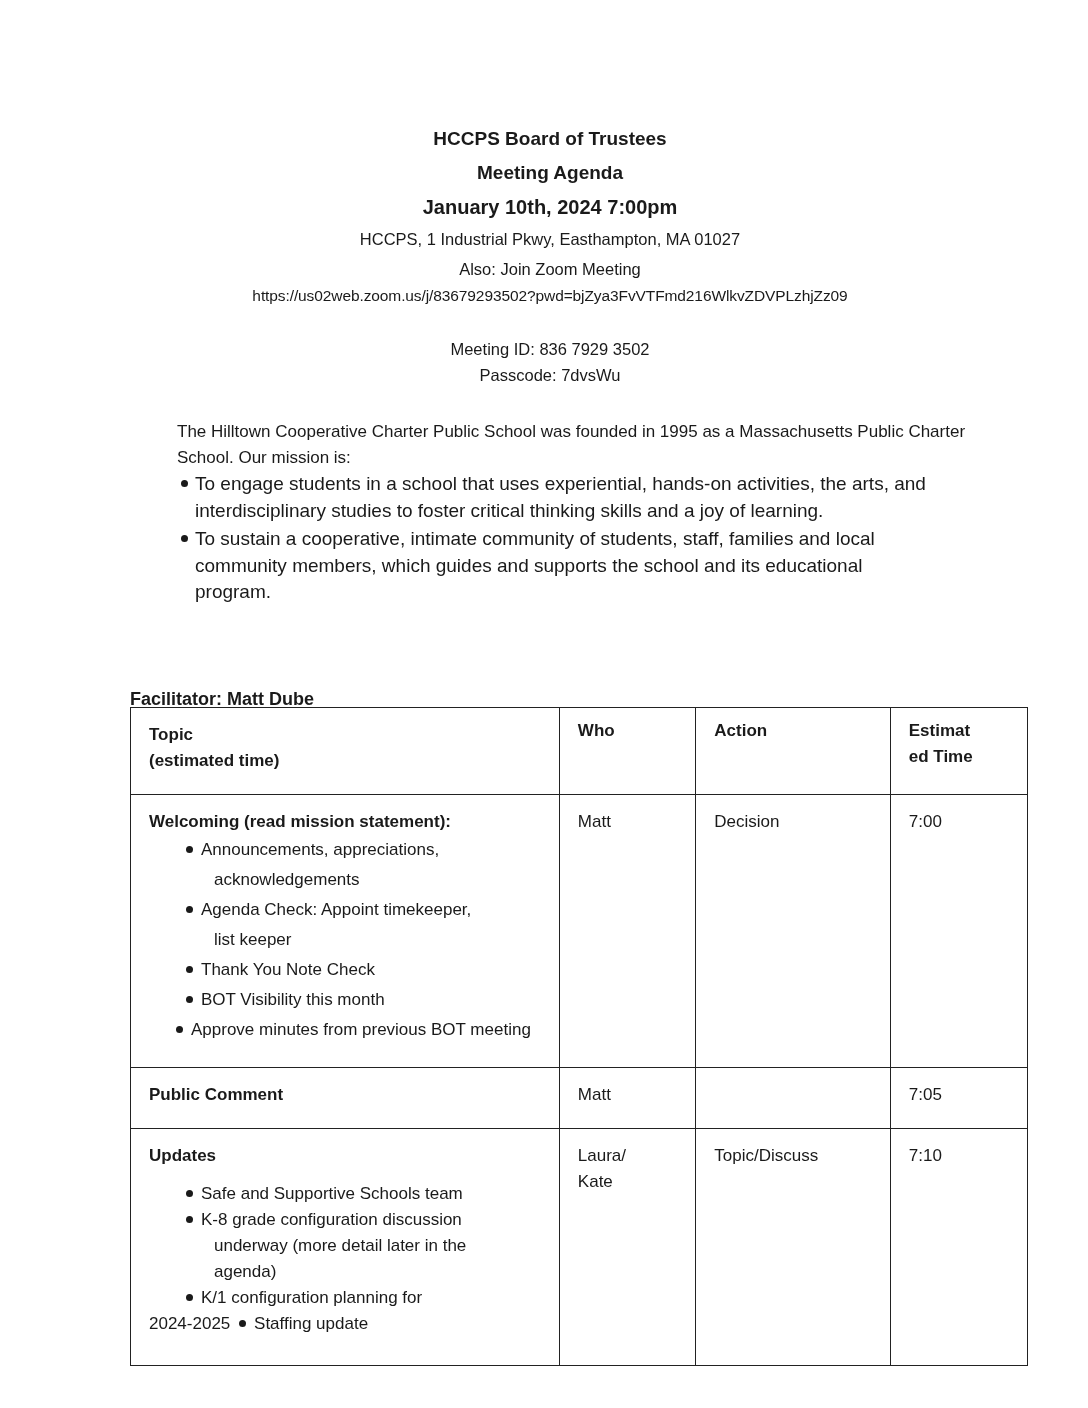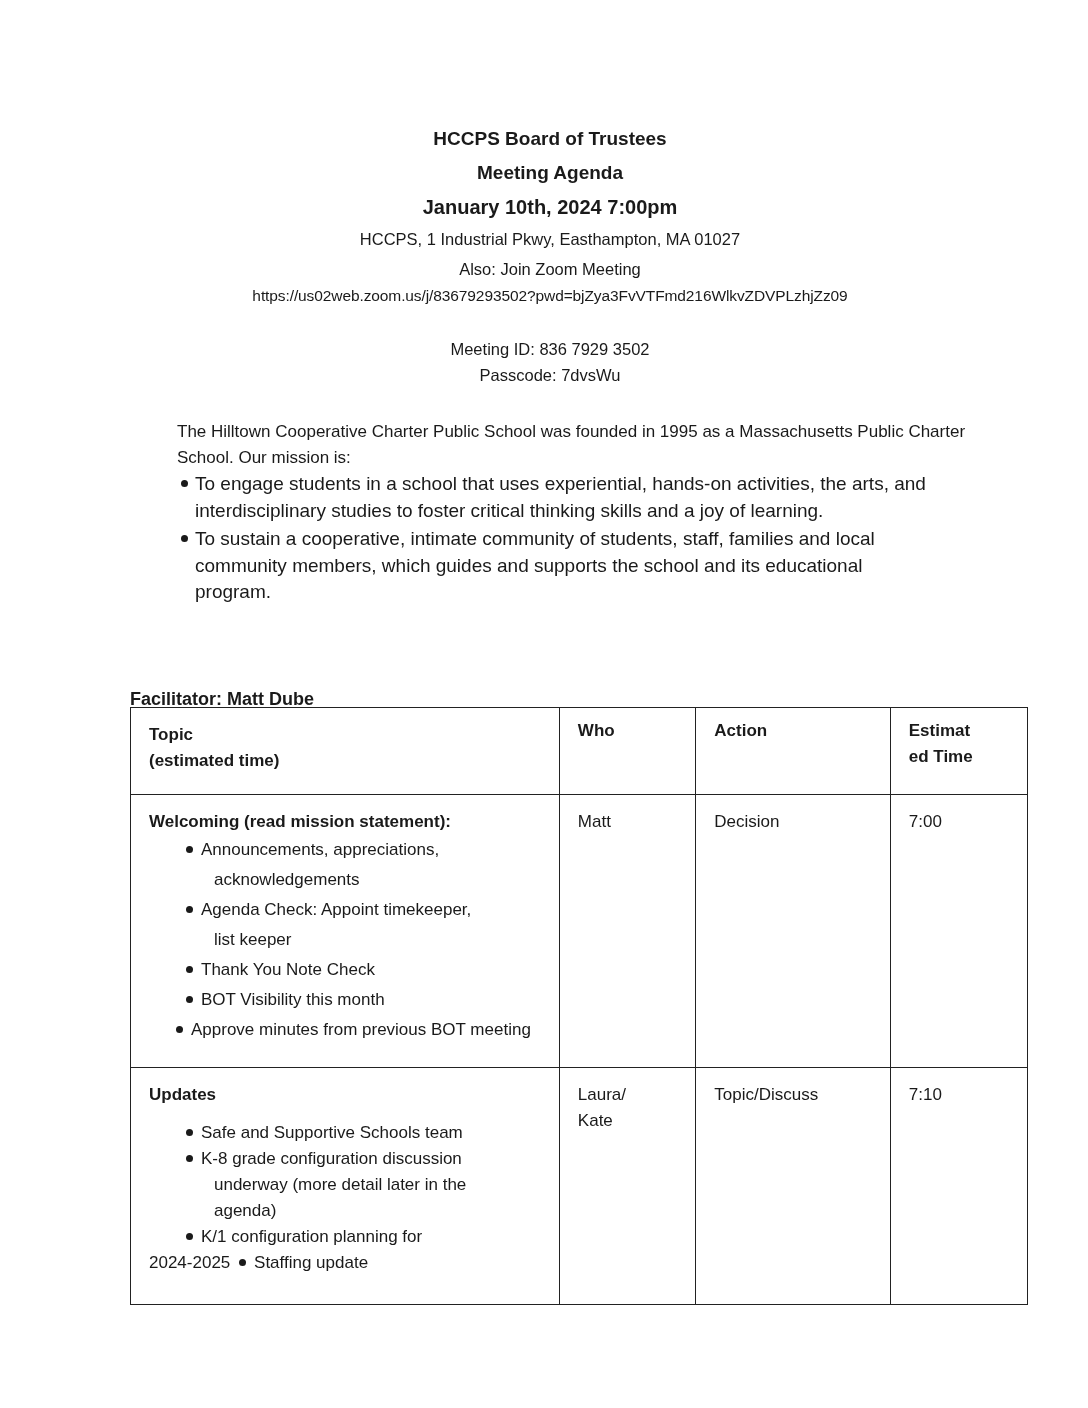--- a/index.html
+++ b/index.html
@@ -115,20 +115,34 @@
             <div class="plain">Matt</div>
           </td>
       <td class="cellpad">
             <div class="plain">Decision</div>
           </td>
       <td class="cellpad">
             <div class="plain">7:00</div>
           </td>
     </tr>
 
+    <tr class="row2">
+      <td class="cellpad-topic">
+        <div class="topic-title">Public Comment</div>
+      </td>
+      <td class="cellpad">
+            <div class="plain">Matt</div>
+          </td>
+      <td class="cellpad">
+            <div class="plain"></div>
+          </td>
+      <td class="cellpad">
+            <div class="plain">7:05</div>
+          </td>
+    </tr>
 
     <tr class="row3">
       <td class="cellpad-topic">
         <div class="topic-title">Updates</div>
         <ul class="sub w3">
           <li><span class="dot"></span><span>Safe and Supportive Schools team</span></li>
           <li><span class="dot"></span><span>K-8 grade configuration discussion</span><span class="cont">underway (more detail later in the</span><span class="cont">agenda)</span></li>
           <li class="flush"><span class="dot"></span><span>K/1 configuration planning for</span><span class="cont2"><span>2024-2025</span> <span class="dot" style="margin-left:4px;"></span><span>Staffing update</span></span></li>
         </ul>
       </td>

